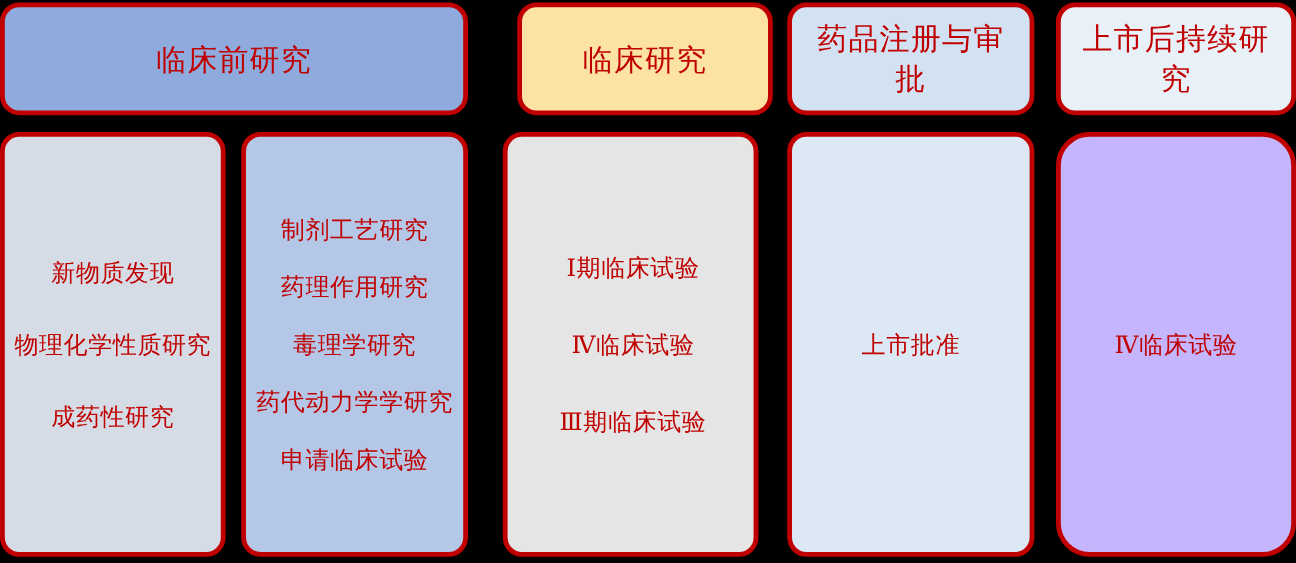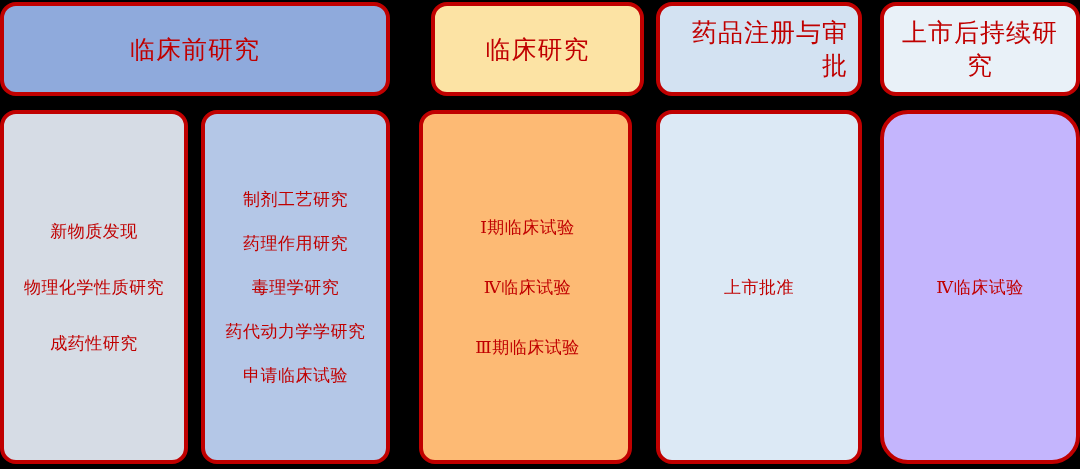--- a/index.html
+++ b/index.html
@@ -36,53 +36,53 @@
   }
 
   .header-box {
     font-size: 25px;
     line-height: 1.32;
     letter-spacing: 1px;
     padding: 4px 10px;
   }
 
   .body-box {
-    font-size: 17px;
+    font-size: 20px;
     line-height: 1.30;
     letter-spacing: 0.5px;
     padding: 10px 8px;
   }
 
   .body-box .item {
     display: block;
     width: 100%;
   }
 
   
   #header-preclinical   { left: 0px;   top: 2px; width: 390px; height: 94px; text-align: right; }
   #header-clinical      { left: 431px; top: 2px; width: 213px; height: 94px; }
-  #header-registration  { left: 656px; top: 2px; width: 206px; height: 94px; text-align: right; }
+  #header-registration  { left: 656px; top: 2px; width: 206px; height: 94px; }
   #header-postmarket    { left: 880px; top: 2px; width: 200px; height: 94px; }
 
   
   #body-discovery       { left: 0px;   top: 110px; width: 188px; height: 354px; }
   #body-preclinical     { left: 201px; top: 110px; width: 189px; height: 354px; }
   #body-clinical        { left: 419px; top: 110px; width: 213px; height: 354px; }
   #body-registration    { left: 656px; top: 110px; width: 206px; height: 354px; }
   #body-postmarket      { left: 880px; top: 110px; width: 200px; height: 354px; }
 
   
   .fill-h1 { background: #8FAADC; }
   .fill-h2 { background: #FCE3A4; }
   .fill-h3 { background: #D3E2F2; }
   .fill-h4 { background: #E9F1F8; }
 
   .fill-b1 { background: #D6DCE5; }
   .fill-b2 { background: #B4C7E7; }
-  .fill-b3 { background: #fdba74; padding-left: 12px; }
+  .fill-b3 { background: #e5e5e5; padding-left: 12px; }
   .fill-b4 { background: #DCE9F5; }
   .fill-b5 { background: #c4b5fd; border-radius: 28px; }
 
   
   .items-3 .item { margin: 17px 0; }
   .items-5 .item { margin: 11px 0; }
   .items-roman .item { margin: 19px 0; }
   .single-item .item { margin: 0; }
 </style>
 </head>

